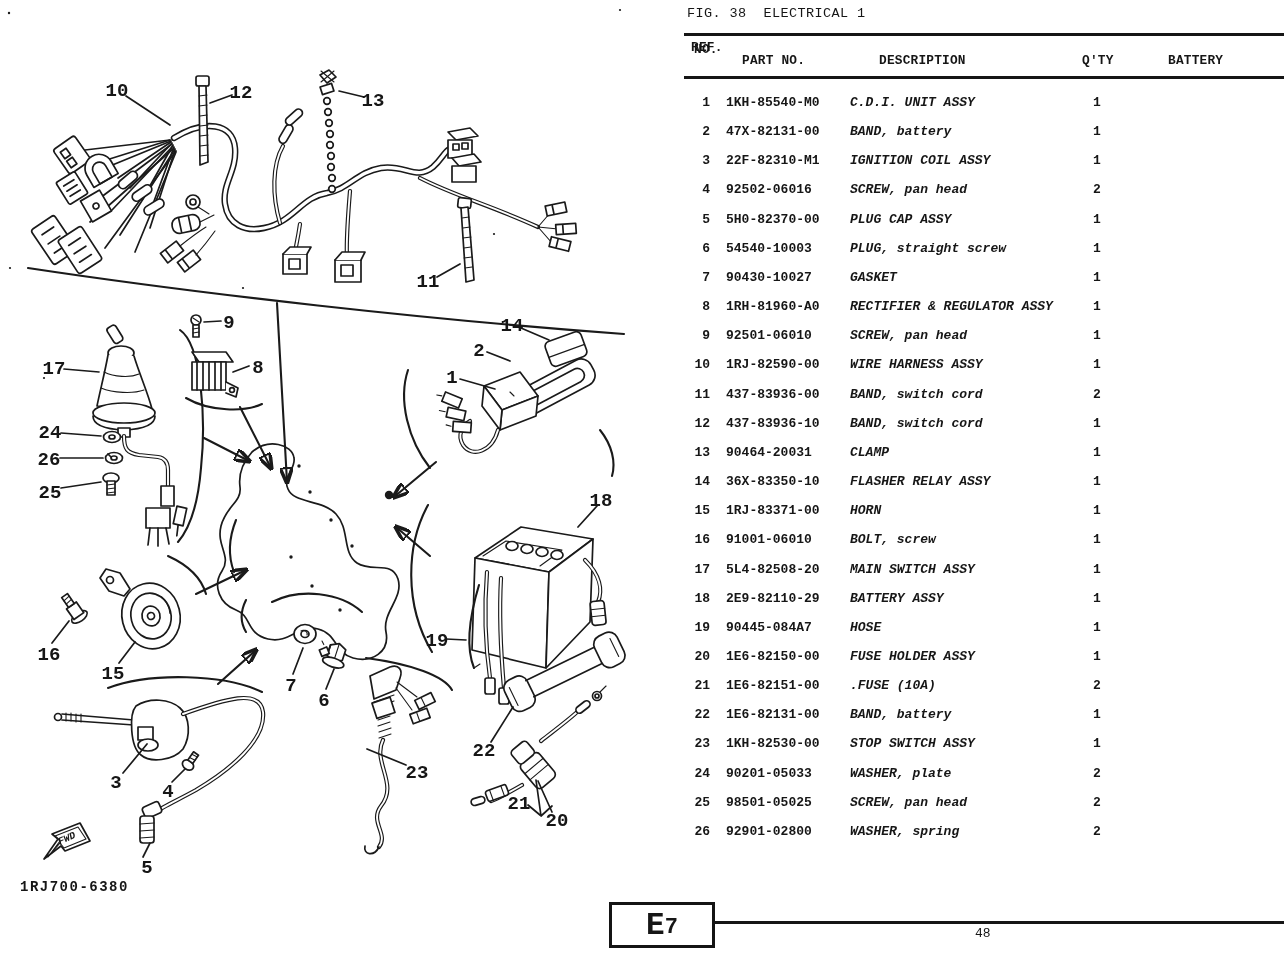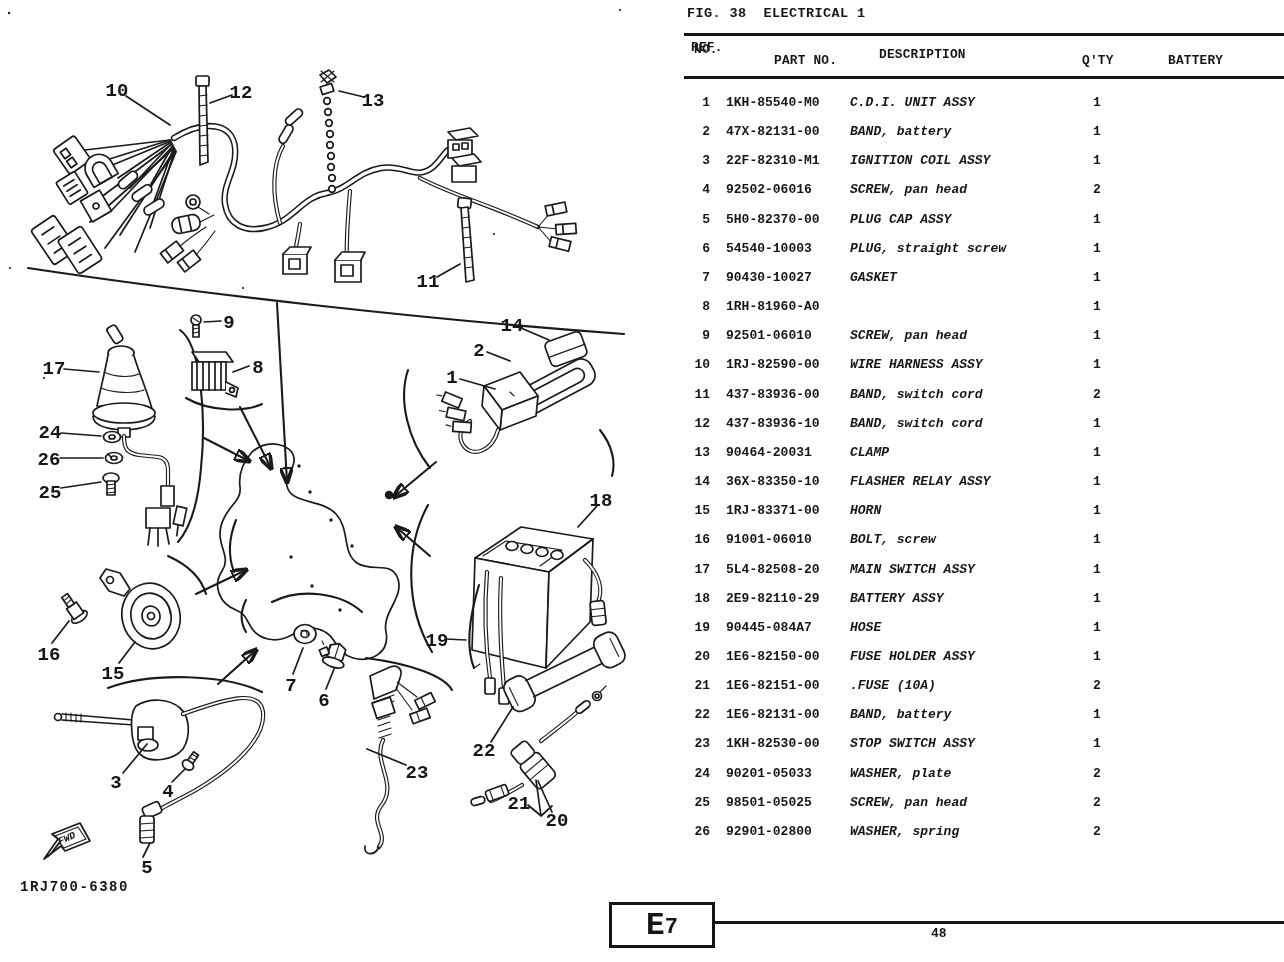--- a/index.html
+++ b/index.html
@@ -15,39 +15,39 @@
   #diagram .br{stroke-width:4.2;}
   #diagram .brw{stroke:#fff;stroke-width:1.9;}
   #diagram .thin{stroke-width:1.1;}
   #diagram .bound{stroke-width:2.1;}
   #diagram .fillink{fill:#1a1a1a;stroke:none;}
   #diagram .paper{fill:#fff;}
   .callout-num{font:bold 19px "Liberation Mono",monospace;fill:#161616;stroke:none;}
   .callout-line{stroke:#161616;stroke-width:1.6;}
   .svgtext{font-family:"Liberation Mono",monospace;font-weight:bold;fill:#161616;stroke:none;}
   
-  .fig-title{position:absolute;left:687px;top:6px;font-size:13.5px;font-weight:bold;
+  .fig-title{position:absolute;left:687px;top:6px;font-size:13.5px;font-weight:normal;
              letter-spacing:.4px;white-space:pre;}
   .rule{position:absolute;background:#161616;height:3px;width:600px;left:684px;}
   .hdr{position:absolute;font-size:12.8px;font-weight:bold;letter-spacing:.2px;}
   .rows{position:absolute;left:684px;top:88px;width:600px;}
   .trow{position:relative;height:29.17px;line-height:29.17px;font-size:13px;font-weight:bold;}
   .cell{position:absolute;top:0;white-space:pre;}
   .c-ref{left:0;width:26px;text-align:right;}
   .c-part{left:42px;font-family:Liberation Mono, monospace;}
   .c-desc{left:166px;font-style:italic;}
   .c-qty{left:409px;}
   .c-rem{left:484px;}
   
   .e7box{position:absolute;left:609px;top:902px;width:100px;height:40px;
          border:3.5px solid #141414;display:flex;align-items:center;justify-content:center;}
   .e7box .big{font-size:31px;font-weight:bold;line-height:1;}
   .e7box .small{font-size:22px;font-weight:bold;line-height:1;margin-top:6px;}
   .footline{position:absolute;left:714px;top:921px;width:570px;height:3px;background:#161616;}
-  .pageno{position:absolute;left:931px;top:926px;font-size:13px;font-weight:bold;}
+  .pageno{position:absolute;left:975px;top:926px;font-size:13px;font-weight:normal;}
 </style>
 </head>
 <body>
 
 <div id="stage">
 
   <svg id="diagram" width="684" height="962" viewBox="0 0 684 962">
     <defs>
       <marker id="ah" markerWidth="8" markerHeight="6" refX="7" refY="3" orient="auto">
         <path d="M0,0 L8,3 L0,6 Z" fill="#1a1a1a" stroke="none"></path>
@@ -585,22 +585,22 @@
         <text x="50" y="498" text-anchor="middle" class="callout-num">25</text>
         <line x1="60" y1="458" x2="103" y2="458" class="callout-line"></line>
         <text x="49" y="465" text-anchor="middle" class="callout-num">26</text>
       </g>
   </svg>
 
   <div class="fig-title">FIG. 38  ELECTRICAL 1</div>
   <div class="rule" style="top:33px"></div>
   <span class="hdr" style="left:691px;top:40px">REF.</span>
   <span class="hdr" style="left:694px;top:42px">NO.</span>
-  <span class="hdr" style="left:774px;top:53px">PART NO.</span>
-  <span class="hdr" style="left:879px;top:47px">DESCRIPTION</span>
+  <span class="hdr" style="left:742px;top:53px">PART NO.</span>
+  <span class="hdr" style="left:879px;top:53px">DESCRIPTION</span>
   <span class="hdr" style="left:1082px;top:53px">Q'TY</span>
   <span class="hdr" style="left:1168px;top:53px">BATTERY</span>
   <div class="rule" style="top:76px"></div>
   <div class="rows">
       <div class="trow">
         <span class="cell c-ref">1</span>
         <span class="cell c-part">1KH-85540-M0</span>
         <span class="cell c-desc">C.D.I. UNIT ASSY</span>
         <span class="cell c-qty">1</span>
         <span class="cell c-rem"></span>
@@ -643,20 +643,21 @@
       <div class="trow">
         <span class="cell c-ref">7</span>
         <span class="cell c-part">90430-10027</span>
         <span class="cell c-desc">GASKET</span>
         <span class="cell c-qty">1</span>
         <span class="cell c-rem"></span>
       </div>
       <div class="trow">
         <span class="cell c-ref">8</span>
         <span class="cell c-part">1RH-81960-A0</span>
+        <span class="cell c-desc">RECTIFIER &amp; REGULATOR ASSY</span>
         <span class="cell c-qty">1</span>
         <span class="cell c-rem"></span>
       </div>
       <div class="trow">
         <span class="cell c-ref">9</span>
         <span class="cell c-part">92501-06010</span>
         <span class="cell c-desc">SCREW, pan head</span>
         <span class="cell c-qty">1</span>
         <span class="cell c-rem"></span>
       </div>

